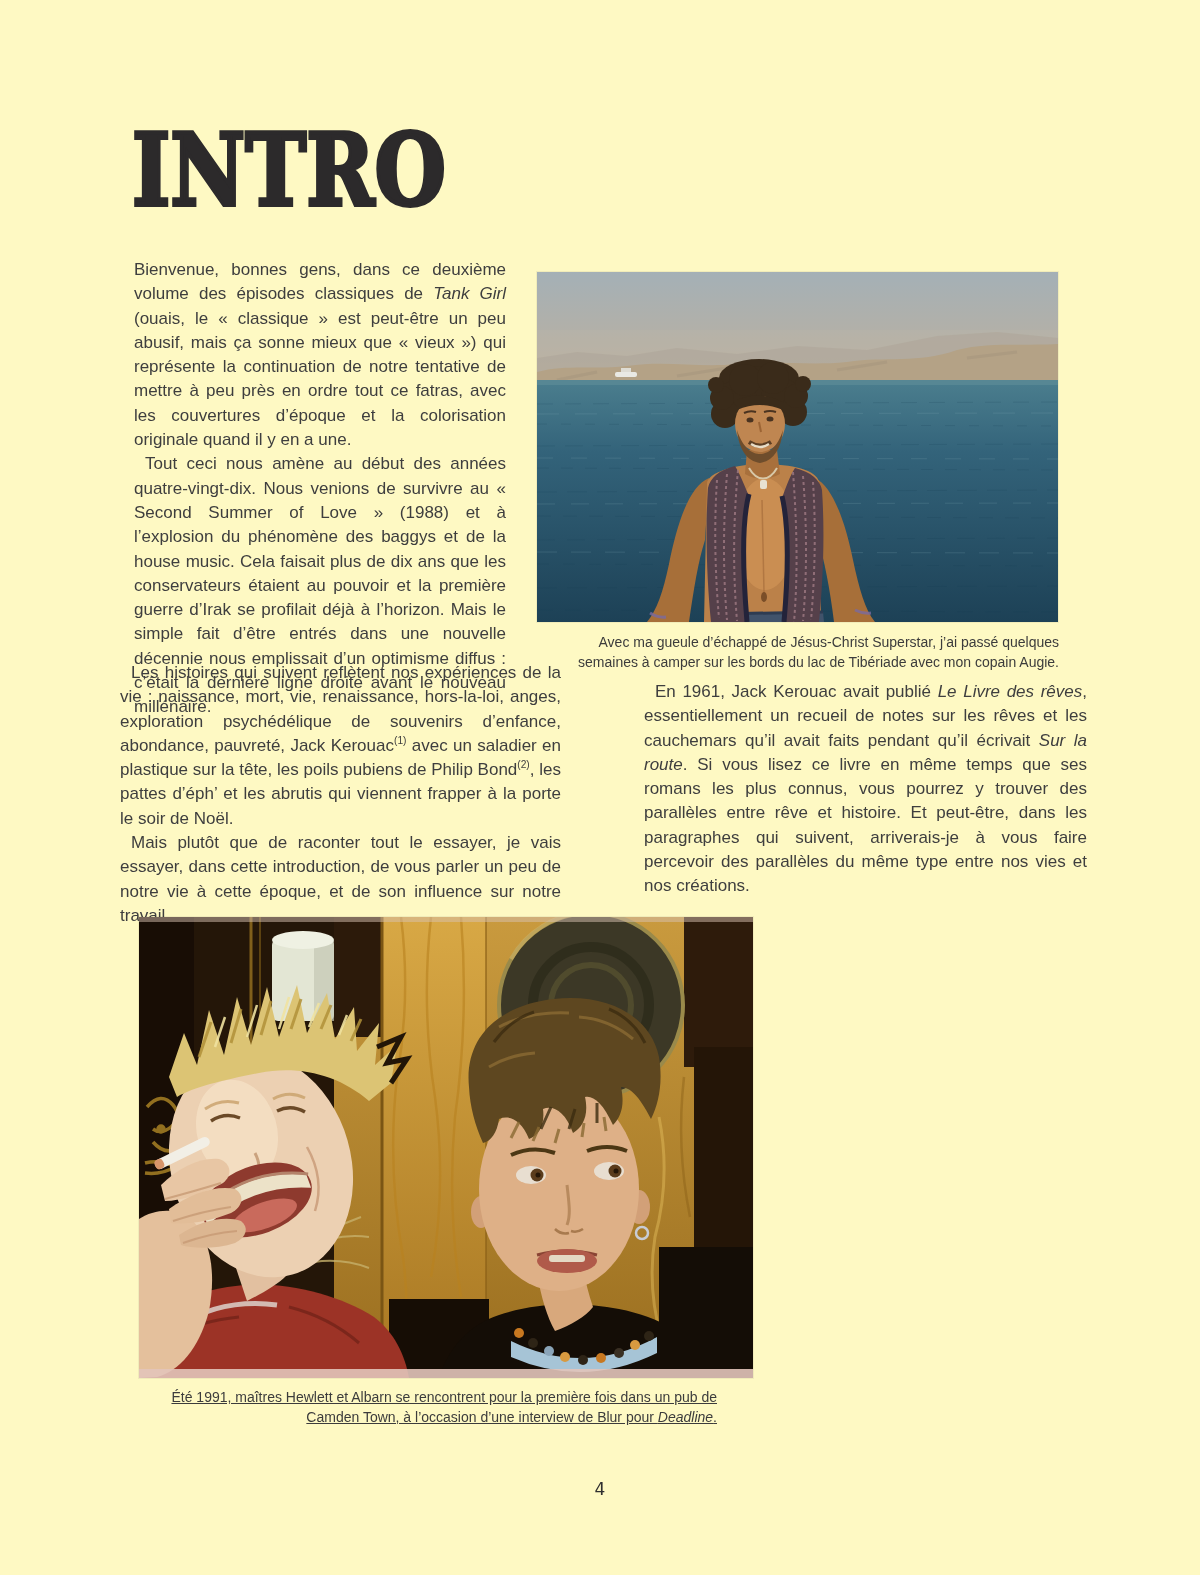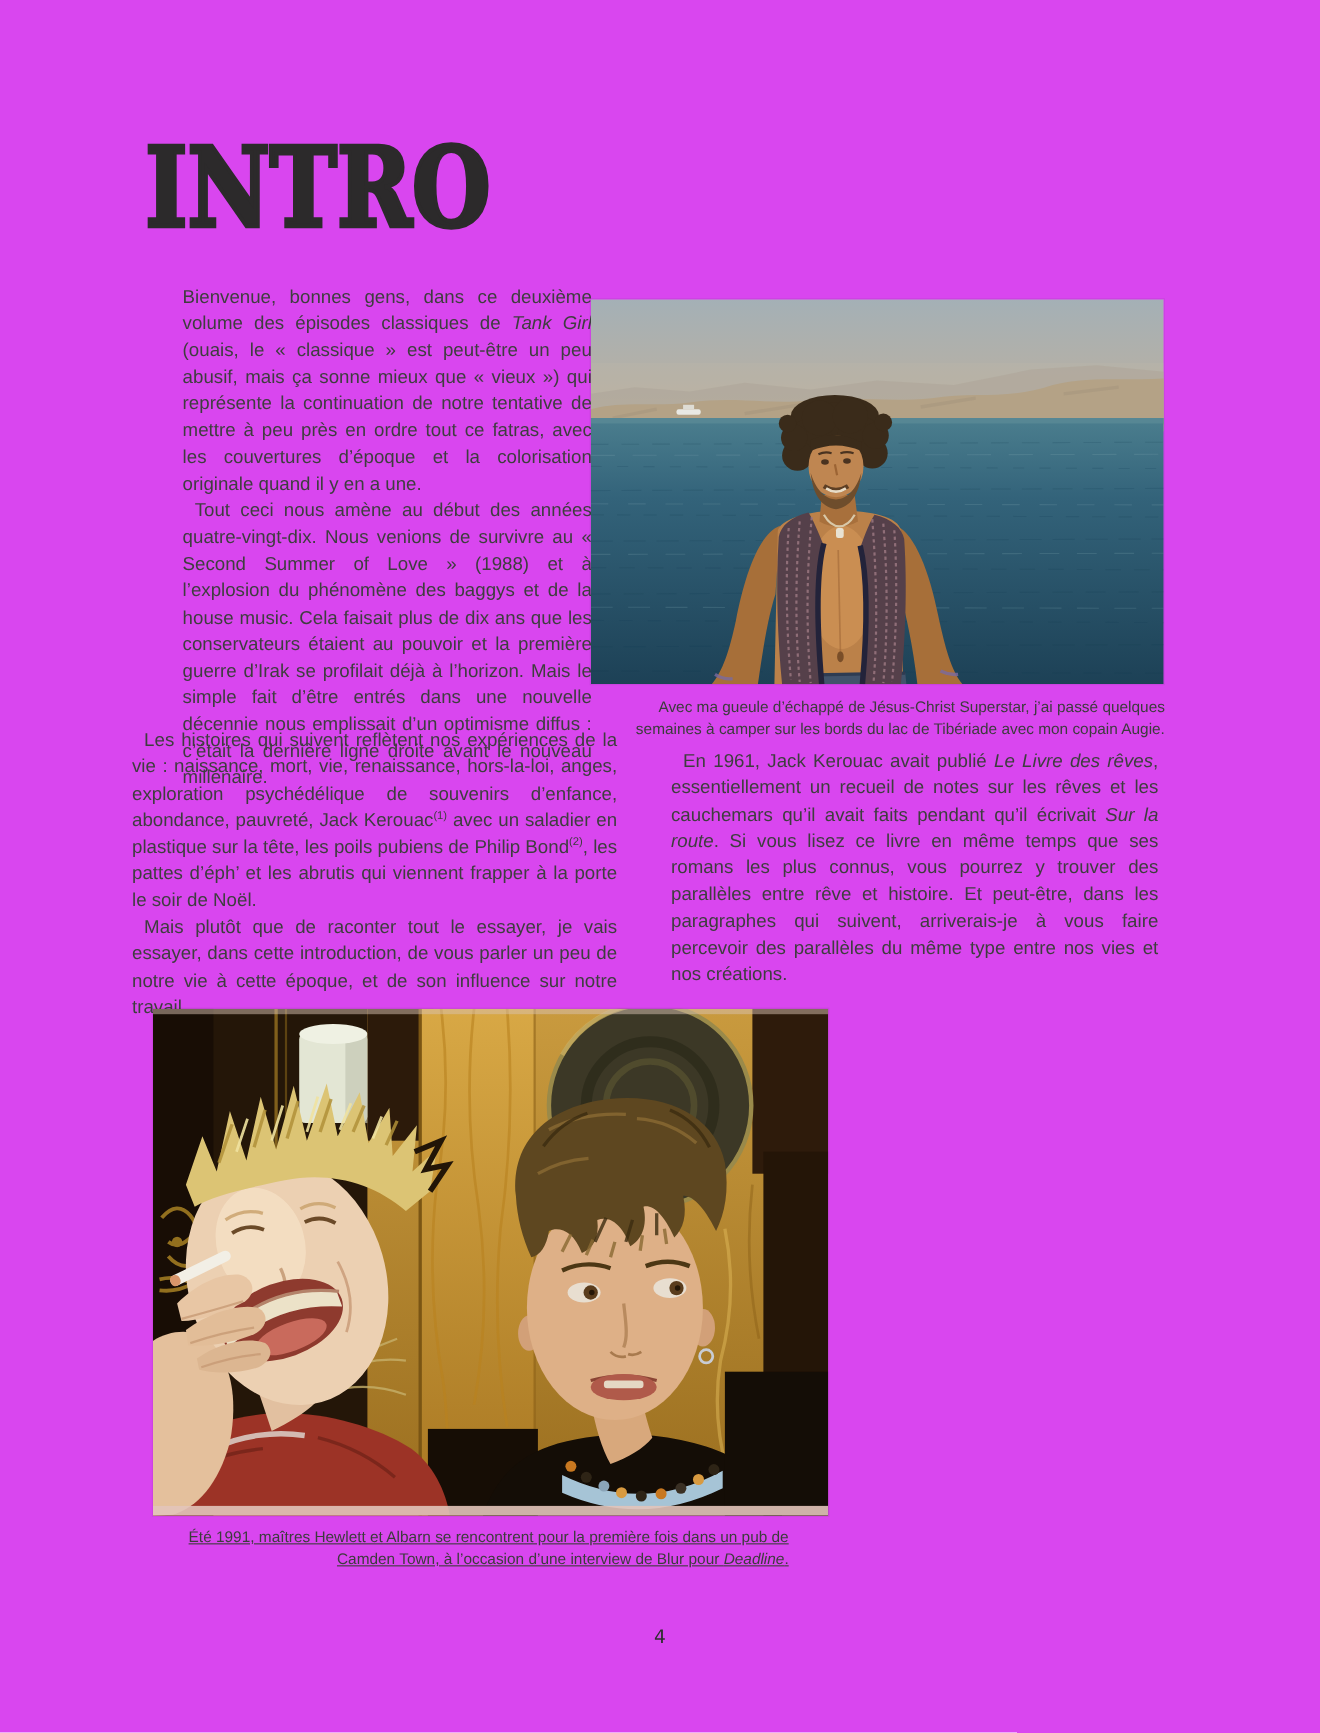--- a/index.html
+++ b/index.html
@@ -1,30 +1,30 @@
 <!DOCTYPE html>
 <html lang="fr"><head>
 <meta charset="utf-8">
 <style>
   html,body{margin:0;padding:0;background:#ffffff;}
-  .page{position:relative;width:1200px;height:1575px;background:#d946ef;
+  .page{position:relative;width:1200px;height:1575px;background:#fef9c3;
         font-family:"Liberation Sans",sans-serif;color:#3e3e3e;overflow:hidden;}
   .title{position:absolute;left:132px;top:120px;
         font-family:"DejaVu Serif",serif;font-weight:700;font-size:100px;line-height:1;
         color:#2c2a2b;-webkit-text-stroke:4px #2c2a2b;letter-spacing:0px;
         transform:scaleX(.82);transform-origin:left top;white-space:nowrap;}
   .body-text{font-size:17px;line-height:24.3px;text-align:justify;
         text-justify:inter-word;color:#3e3e3e;}
   .body-text p{margin:0;}
   .body-text p.indent{text-indent:11px;}
   sup{font-size:.60em;line-height:0;}
   i{font-style:italic;}
-  .colA{position:absolute;left:134px;top:258px;width:372px;margin-left:32px;}
+  .colA{position:absolute;left:134px;top:258px;width:372px;}
   .colB{position:absolute;left:120px;top:661px;width:441px;}
-  .colR{position:absolute;left:610px;top:680px;width:443px;}
+  .colR{position:absolute;left:644px;top:680px;width:443px;}
   .caption{position:absolute;font-size:14px;line-height:19.5px;color:#3c3c3c;text-align:right;}
   .capTop{left:538px;top:633px;width:521px;}
   .capBottom{left:139px;top:1388px;width:578px;text-decoration:underline;}
   .photo{position:absolute;overflow:hidden;box-shadow:0 0 0 1px rgba(0,0,0,.05);}
   .photoTop{left:537px;top:272px;width:521px;height:350px;}
   .photoBottom{left:139px;top:917px;width:614px;height:461px;}
   .photo svg{display:block;}
   .pageNum{position:absolute;left:0;top:1479px;width:1200px;text-align:center;
         font-size:17px;color:#2f2f2f;font-family:"DejaVu Sans",sans-serif;}
 </style>

